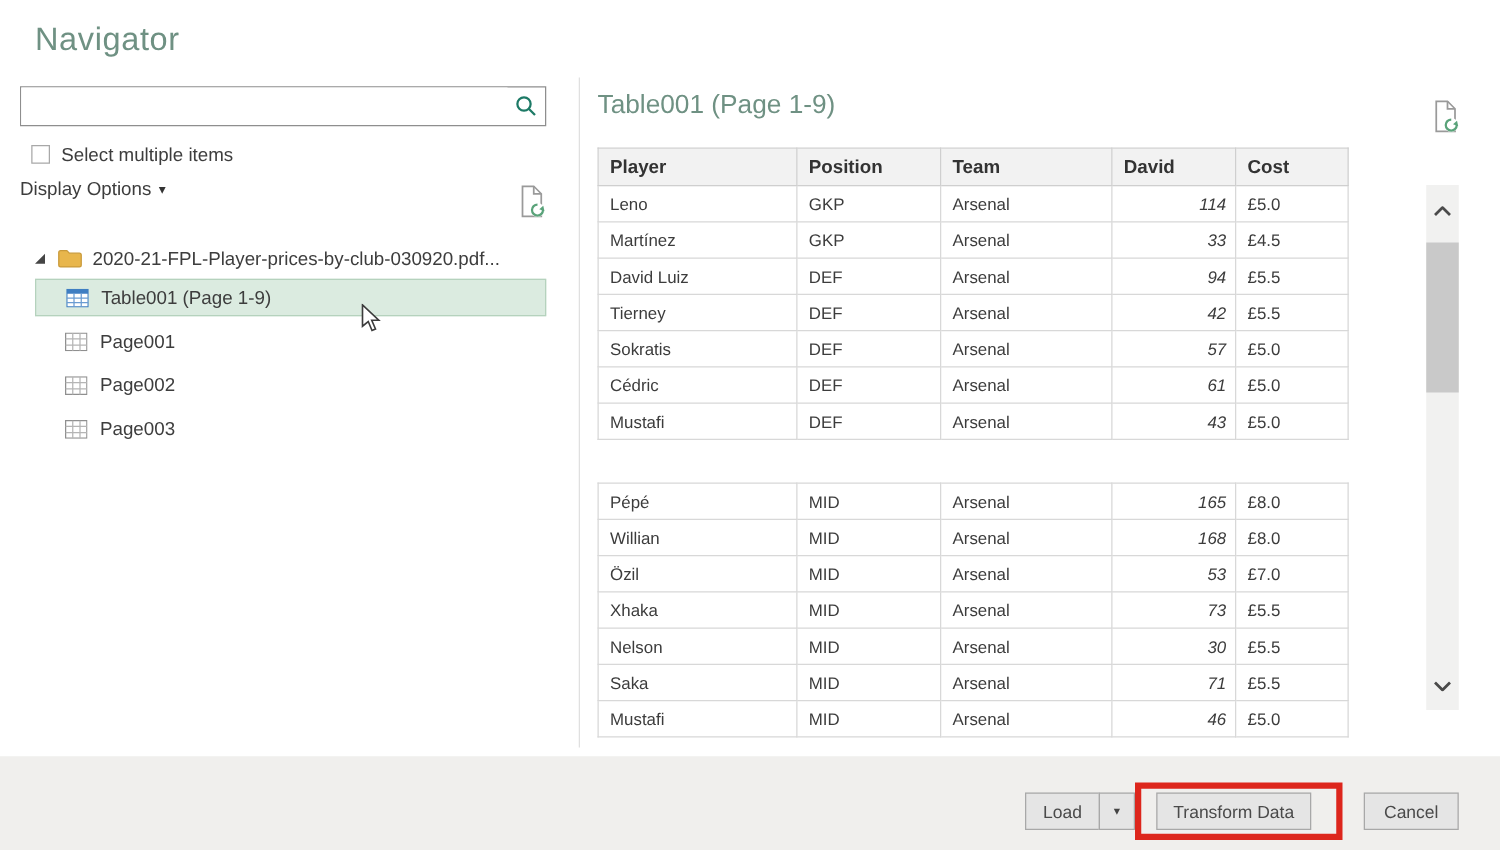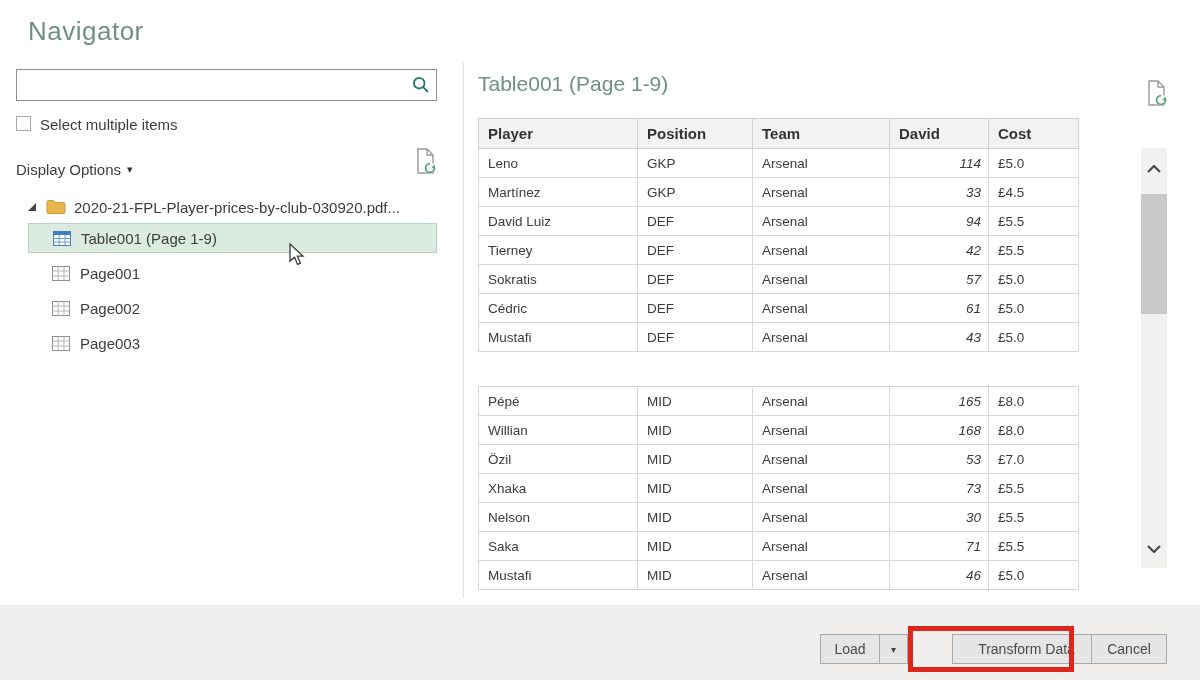--- a/index.html
+++ b/index.html
@@ -6,25 +6,25 @@
   html,body { width:1200px; height:680px; background:#fff; font-family:"Liberation Sans", sans-serif; }
   .stage { position:relative; width:1200px; height:680px; background:#fff; overflow:hidden; }
 
   .dialog-title { position:absolute; left:28px; top:16px; font-size:26px; font-weight:400; color:#6f9183; letter-spacing:.5px; }
 
   
   .search-box { position:absolute; left:16px; top:69px; width:421px; height:32px; border:1px solid #8e8e8e; background:#fff; display:flex; align-items:center; }
   .search-input { flex:1; border:none; outline:none; height:100%; padding:0 8px; font-size:14px; font-family:"Liberation Sans",sans-serif; }
   .search-icon { width:30px; display:flex; justify-content:center; align-items:center; }
 
-  .chk-row { position:absolute; left:16px; top:116px; display:flex; align-items:flex-start; gap:9px; }
+  .chk-row { position:absolute; left:25px; top:116px; display:flex; align-items:flex-start; gap:9px; }
   .checkbox { width:15px; height:15px; border:1px solid #a8a8a8; background:#fff; }
   .chk-label { font-size:15px; color:#3d3d3d; }
 
-  .display-options { position:absolute; left:16px; top:161px; display:flex; align-items:center; gap:6px; font-size:15px; color:#3d3d3d; cursor:default;justify-content:flex-end; }
+  .display-options { position:absolute; left:16px; top:143px; display:flex; align-items:center; gap:6px; font-size:15px; color:#3d3d3d; cursor:default;justify-content:flex-end; }
   .caret { font-size:11px; color:#333; }
 
   .icon-docrefresh { position:absolute; }
   .tree-folder-row { position:absolute; left:28px; top:194px; height:26px; display:flex; align-items:center; gap:8px; }
   .expand-triangle { width:0; height:0; border-bottom:8px solid #454545; border-left:8px solid transparent; margin-right:2px; }
   .tree-label { font-size:15px; color:#3d3d3d; white-space:nowrap; }
   .tree-item { position:absolute; left:28px; width:409px; height:28px; display:flex; align-items:center; gap:10px; padding-left:24px; }
   .tree-item.selected { height:30px; background:#dbebe0; border:1px solid #b5d2bd; }
 
   .pane-divider { position:absolute; left:463px; top:62px; width:1px; height:536px; background:#e0e0e0; }
@@ -44,21 +44,21 @@
   .scrollbar { position:absolute; left:1141px; top:148px; width:26px; height:420px; background:#f1f1f0; }
   .sb-btn { position:absolute; left:0; width:26px; height:26px; display:flex; align-items:center; justify-content:center; }
   .sb-up { top:8px; } .sb-down { bottom:6px; }
   .sb-thumb { position:absolute; left:0; top:46px; width:26px; height:120px; background:#c9c9c9; }
 
   
   .footer-strip { position:absolute; left:0; top:605px; width:1200px; height:75px; background:#f0efed; }
   .btn { position:absolute; top:634px; height:30px; background:#e5e5e5; border:1px solid #a8a8a8; color:#4a4a4a; font-size:14px; display:flex; align-items:center; justify-content:center; font-family:"Liberation Sans",sans-serif; }
   .btn-load { left:820px; width:60px; }
   .btn-load-arrow { left:879px; width:29px; font-size:10px; color:#444; }
-  .btn-transform { left:952px; width:149px; }
+  .btn-transform { left:925px; width:124px; }
   .btn-cancel { left:1091px; width:76px; }
   .annotation-box { position:absolute; left:908px; top:626px; width:166px; height:46px; border:5px solid #dd261c; }
 
   .cursor { position:absolute; left:288px; top:243px; }
 </style>
 </head>
 <body>
 
 <div class="stage">
 

